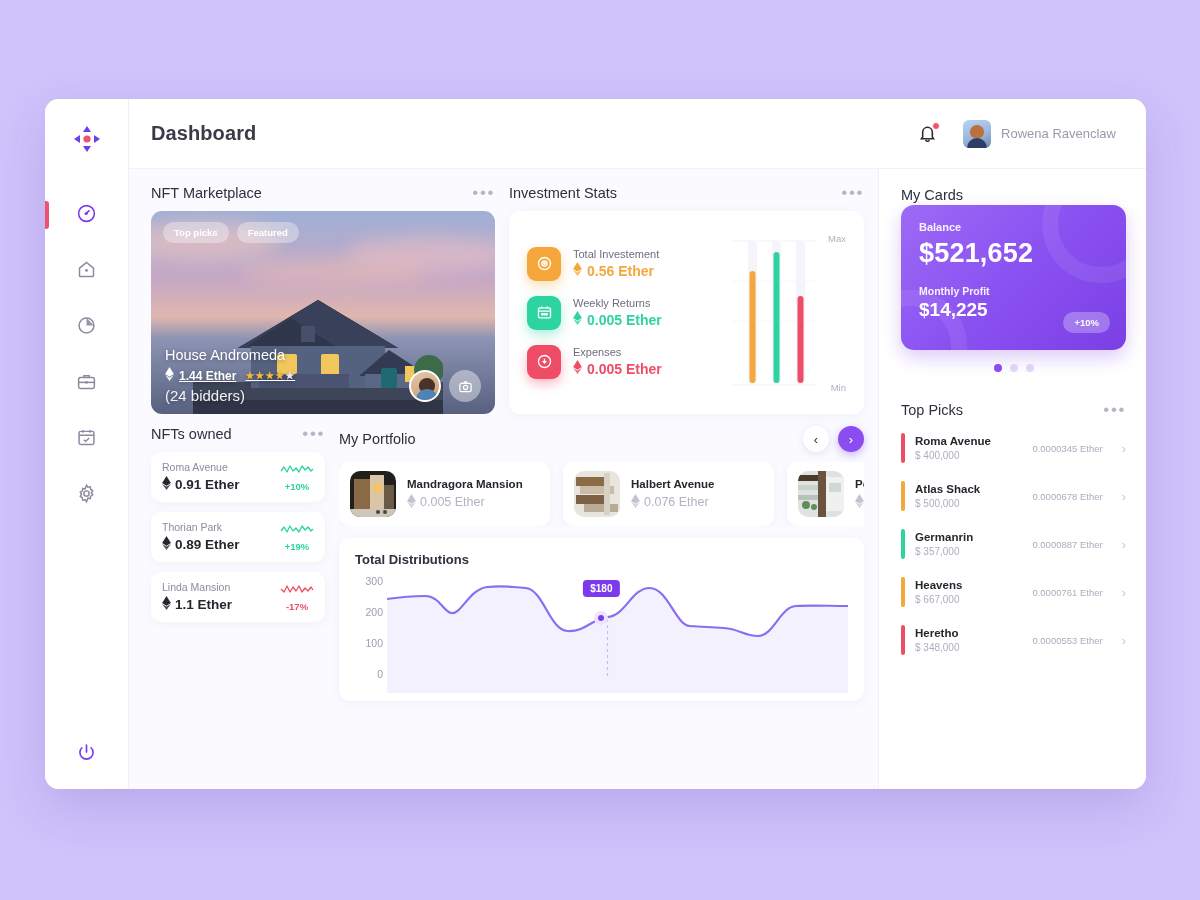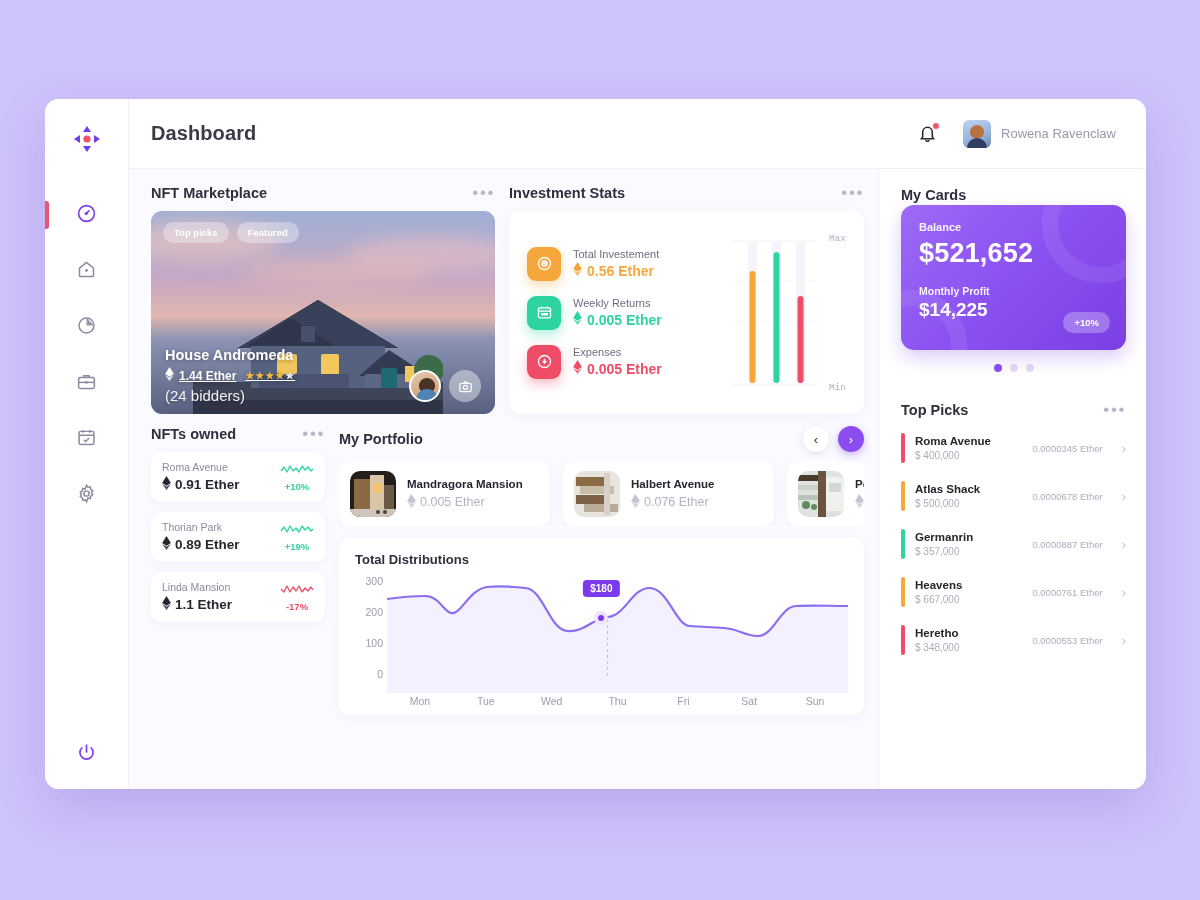--- a/index.html
+++ b/index.html
@@ -82,21 +82,21 @@
   .body { flex: 1; display: flex; min-height: 0; background: #fafaff; }
   .content { flex: 1; padding: 16px 14px 10px 22px; min-width: 0; }
   .rightcol {
     width: 268px; flex: 0 0 268px;
     background: #ffffff;
     border-left: 1px solid #f2f0f8;
     padding: 18px 20px 10px 22px;
   }
 
   .sec-head { display: flex; align-items: center; margin-bottom: 10px; }
-  .sec-title { font-size: 14.5px; font-weight: 700; color: #2f2f3d; }
+  .sec-title { font-size: 14.5px; font-weight: 400; color: #2f2f3d; }
   .dots { margin-left: auto; color: #b8b6c6; font-size: 17px; letter-spacing: 1.6px; line-height: 10px; }
 
   
   .row1 { display: flex; gap: 14px; }
   .col-nft { width: 344px; flex: 0 0 344px; }
   .col-inv { flex: 1; min-width: 0; }
 
   .hero {
     height: 203px; border-radius: 11px; position: relative; overflow: hidden;
     background:
@@ -107,21 +107,21 @@
   }
   .house {
     position: absolute; left: 42px; bottom: 0; width: 250px; height: 118px;
   }
   .chips { position: absolute; left: 12px; top: 11px; display: flex; gap: 8px; }
   .chip {
     background: rgba(255,255,255,.34); color:#fff; font-size: 9.5px; font-weight: 600;
     padding: 5px 11px; border-radius: 11px; backdrop-filter: blur(2px);
   }
   .hero-info { position: absolute; left: 14px; bottom: 10px; color: #fff; }
-  .hero-title { font-size: 14.5px; font-weight: 700; text-shadow: 0 1px 4px rgba(0,0,0,.35); margin-top: 40px; }
+  .hero-title { font-size: 14.5px; font-weight: 400; text-shadow: 0 1px 4px rgba(0,0,0,.35); margin-top: 40px; }
   .hero-price { display: flex; align-items: center; gap: 5px; font-size: 12px; font-weight: 700; margin-top: 4px; text-shadow: 0 1px 4px rgba(0,0,0,.35); text-decoration: underline; }
   .stars { color: #f5b73d; font-size: 10px; letter-spacing: 1px; margin-left: 4px; }
   .stars .off { color: #e9e6ee; }
   .bidders { font-size: 15px; margin-top: 3px; opacity: .92; text-shadow: 0 1px 4px rgba(0,0,0,.35); }
   .hero-actions { position: absolute; right: 14px; bottom: 12px; display: flex; gap: 8px; }
   .hero-av {
     width: 32px; height: 32px; border-radius: 50%; border: 2px solid #fff;
     background: linear-gradient(160deg,#e3c8ac,#c99b6f); position: relative; overflow: hidden;
   }
   .hero-av:after{content:"";position:absolute;left:8px;top:6px;width:16px;height:15px;border-radius:50% 50% 45% 45%;background:#4a3227;}
@@ -138,21 +138,21 @@
   }
   .inv-list { display: flex; flex-direction: column; gap: 15px; flex: 1; }
   .inv-row { display: flex; align-items: center; gap: 12px; }
   .inv-ico {
     width: 34px; height: 34px; border-radius: 9px;
     display: flex; align-items: center; justify-content: center; color: #fff; flex: 0 0 34px;
   }
   .inv-label { font-size: 11px; color: #6e6d80; }
   .inv-val { font-size: 14px; font-weight: 700; display: flex; align-items: center; gap: 5px; margin-top: 2px; }
   .inv-chart { width: 118px; flex: 0 0 118px; height: 160px; position: relative; }
-  .minmax { position: absolute; right: 0; font-size: 9.5px; color: #b1afc0; font-family: Liberation Mono, monospace; }
+  .minmax { position: absolute; right: 0; font-size: 9.5px; color: #b1afc0; }
 
   
   .row2 { display: flex; gap: 14px; margin-top: 12px; }
   .col-owned { width: 174px; flex: 0 0 174px; }
   .col-port { flex: 1; min-width: 0; }
   .owned-item {
     background: #fff; border-radius: 10px; padding: 9px 11px;
     margin-bottom: 10px; display: flex; align-items: center;
     box-shadow: 0 2px 8px rgba(130,120,180,.07);
   }
@@ -644,29 +644,20 @@
                     <path d="M0,26 C14,24 24,23 38,23 C52,23 56,38 64,40 C74,42 82,16 100,14 C118,12 122,14 138,15 C156,16 162,57 180,58 C198,59 206,45 220,44 C238,43 244,15 262,15 C280,15 288,52 302,53 C316,54 322,54 336,55 C352,56 356,63 370,63 C386,63 392,34 408,33 C424,32 440,33 460,33 L460,120 L0,120 Z" fill="#f4f1fe"></path>
                     <path d="M0,26 C14,24 24,23 38,23 C52,23 56,38 64,40 C74,42 82,16 100,14 C118,12 122,14 138,15 C156,16 162,57 180,58 C198,59 206,45 220,44 C238,43 244,15 262,15 C280,15 288,52 302,53 C316,54 322,54 336,55 C352,56 356,63 370,63 C386,63 392,34 408,33 C424,32 440,33 460,33" fill="none" stroke="#8b6ef0" stroke-width="2.2" vector-effect="non-scaling-stroke"></path>
                     <line x1="220" y1="46" x2="220" y2="104" stroke="#c8bdf0" stroke-width="1.2" stroke-dasharray="3 3" vector-effect="non-scaling-stroke"></line>
                   </svg>
                   <div style="position:absolute;left:46.5%;top:38px;transform:translateX(-50%);width:14px;height:14px;border-radius:50%;background:#fff;border:4px solid #ece5fd;display:flex;align-items:center;justify-content:center;">
                     <span style="width:6px;height:6px;border-radius:50%;background:#7c3aed;display:block;"></span>
                   </div>
                   <div style="position:absolute;left:46.5%;top:7px;transform:translateX(-50%);background:#7c3aed;color:#fff;font-size:10px;font-weight:700;padding:3px 7px;border-radius:4px;white-space:nowrap;">$180</div>
                 </div>
               </div>
-              <div class="xlabels">
-                <div class="xlab">Mon</div>
-                <div class="xlab">Tue</div>
-                <div class="xlab">Wed</div>
-                <div class="xlab">Thu</div>
-                <div class="xlab">Fri</div>
-                <div class="xlab">Sat</div>
-                <div class="xlab">Sun</div>
-              </div>
             </div>
           </div>
         </div>
       </div>
 
       <div class="rightcol">
         <div class="sec-title">My Cards</div>
 
         <div class="card-purple">
           <div class="blob" style="right:-34px;top:-40px;width:118px;height:118px;"></div>

